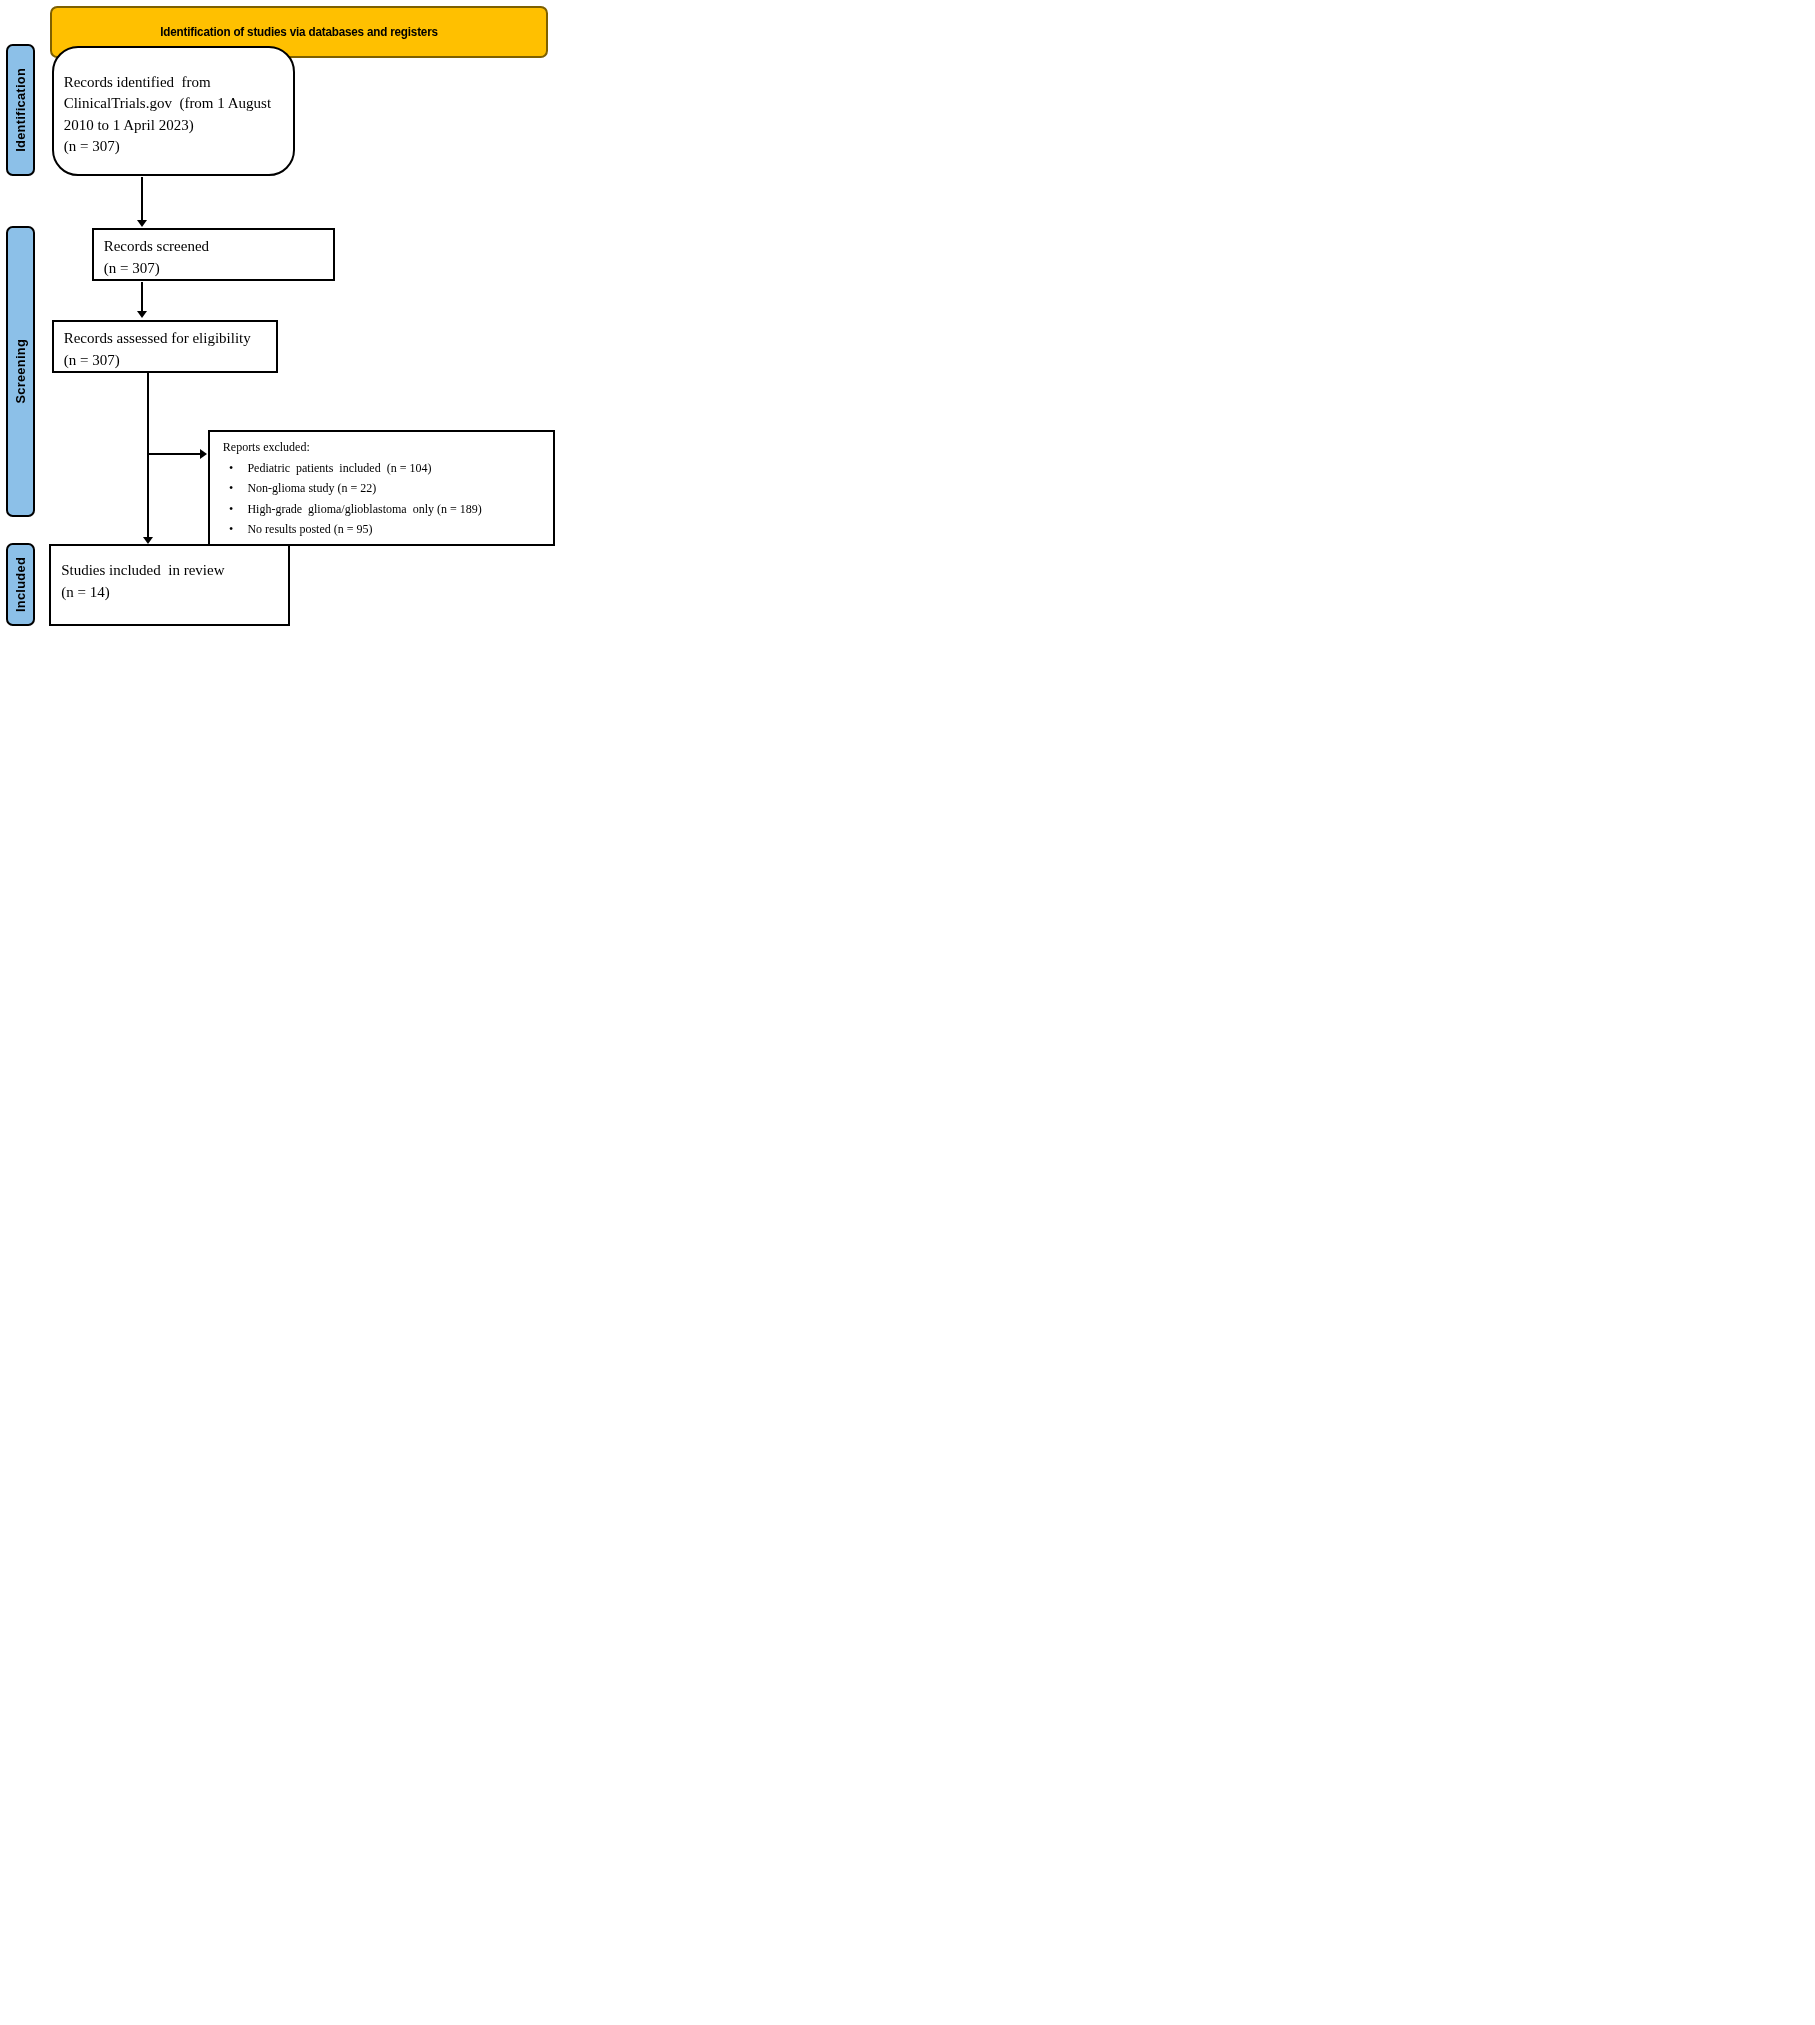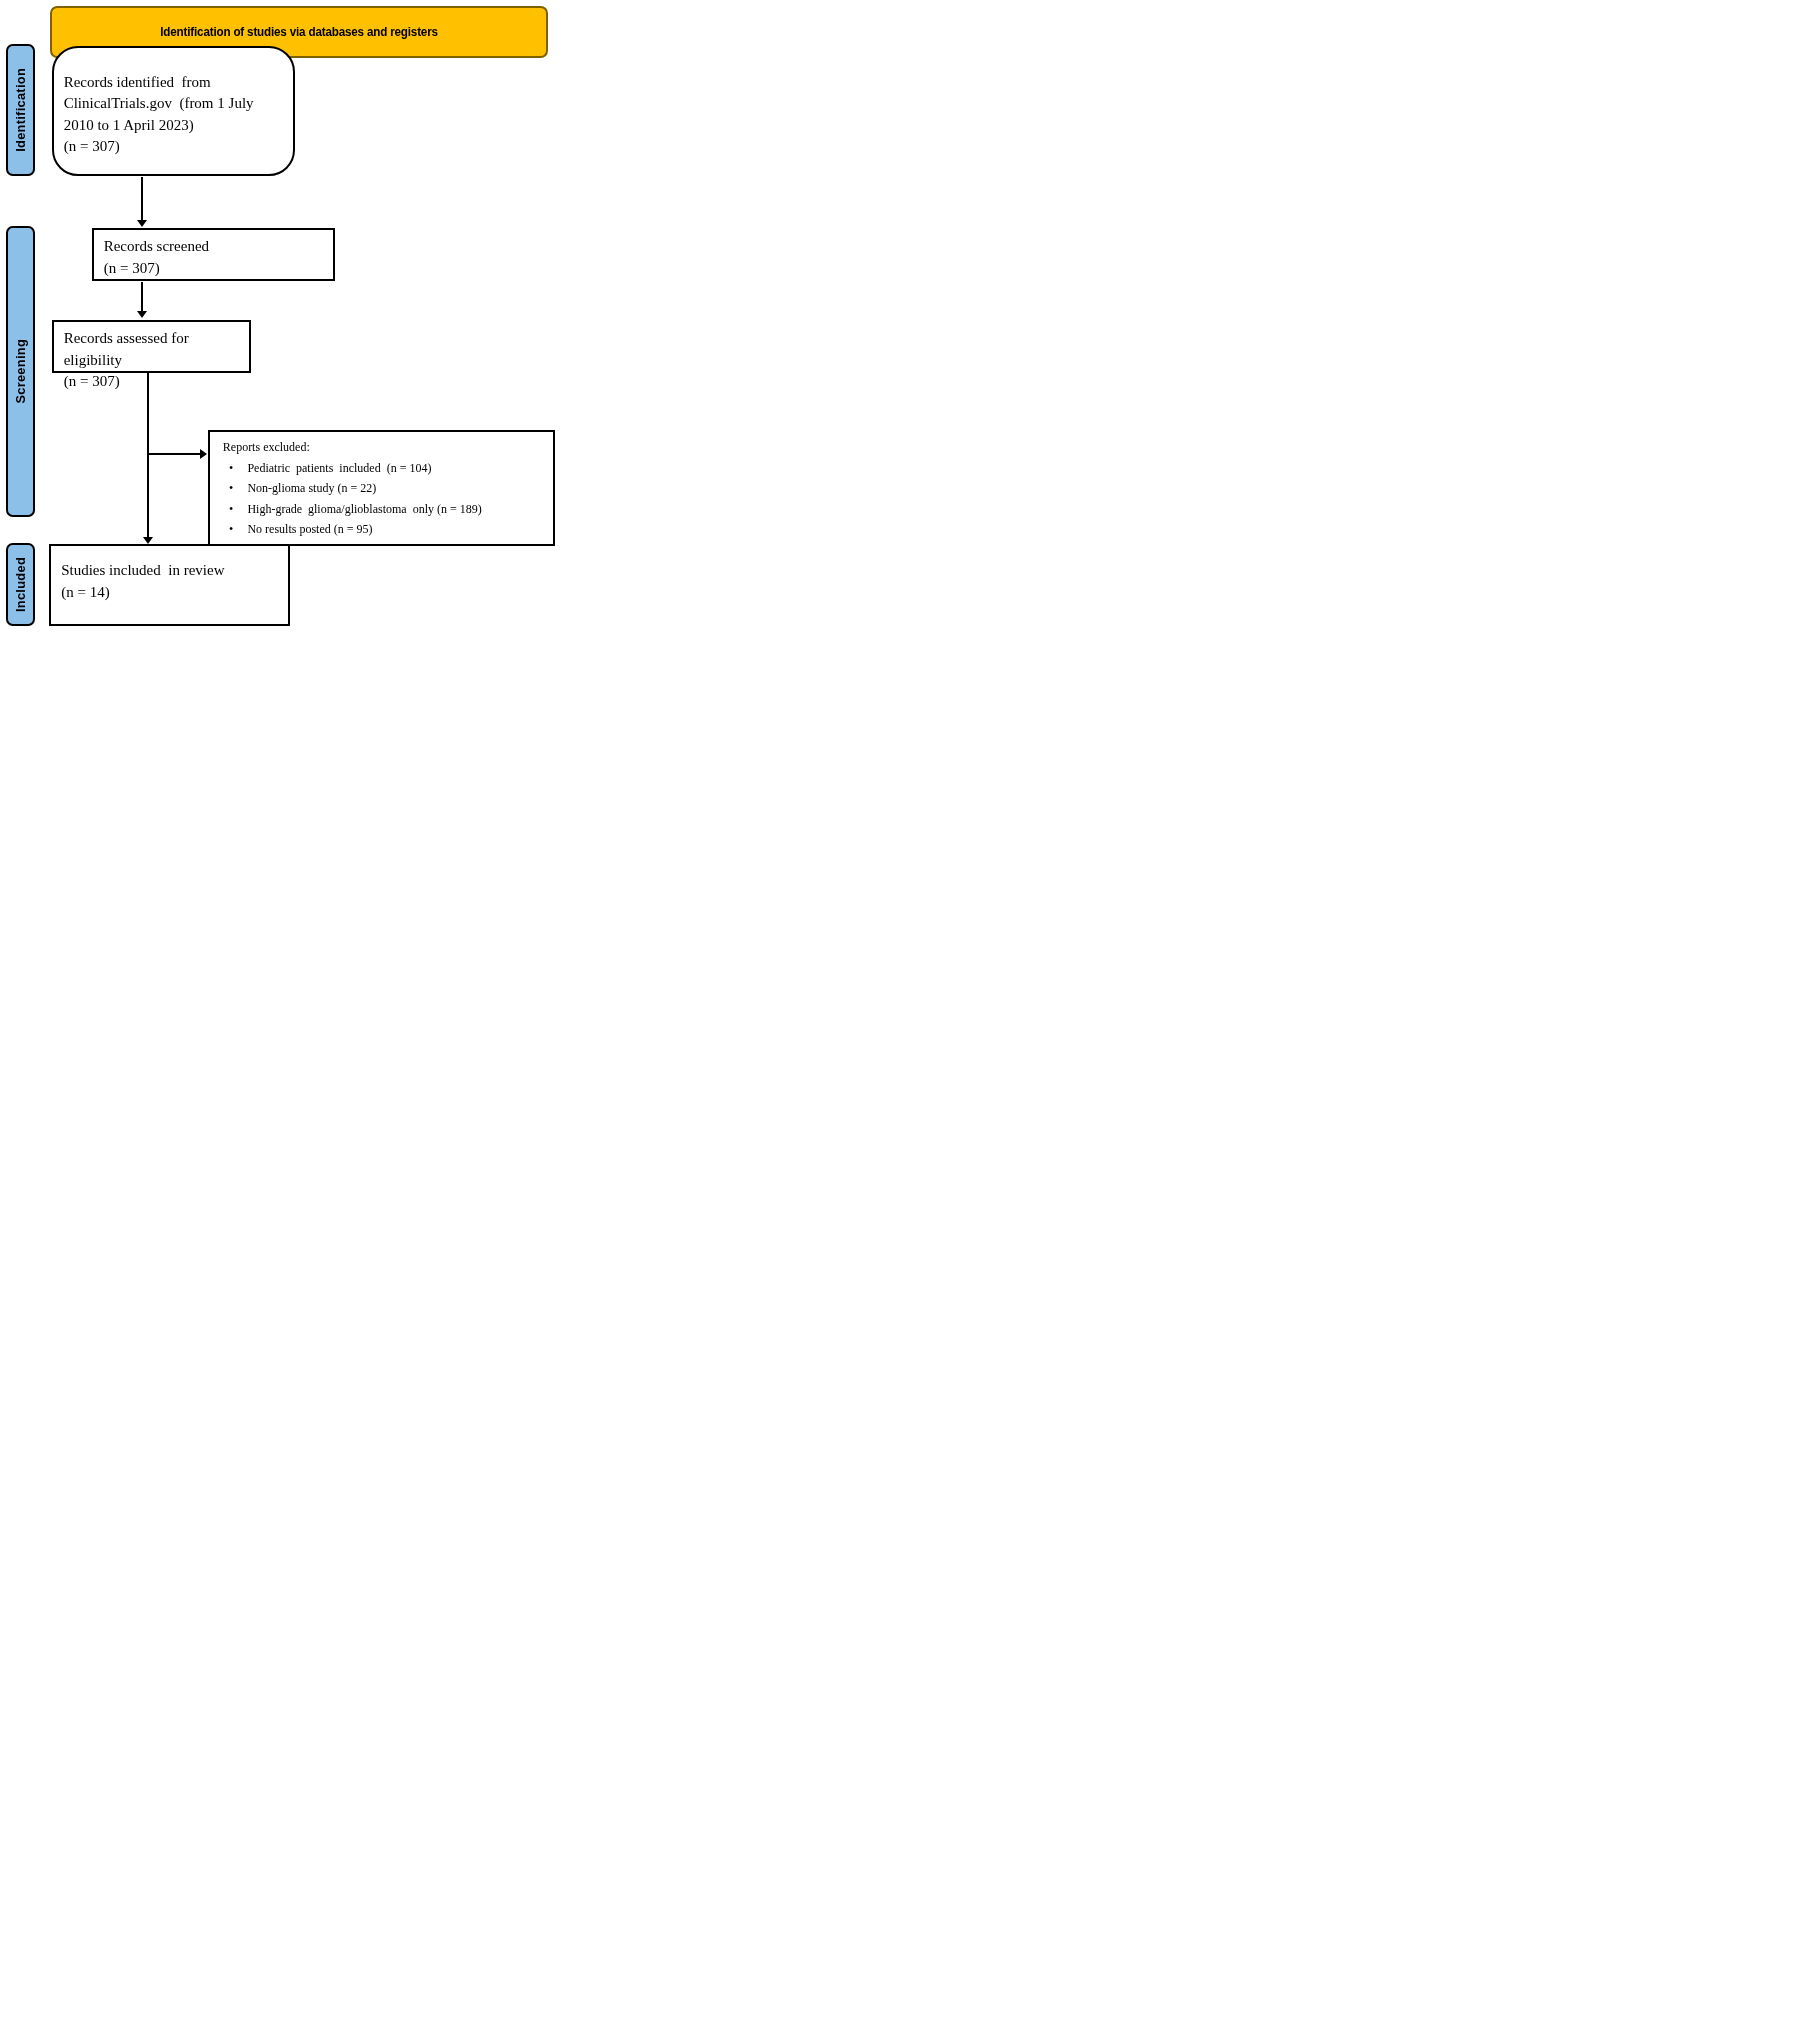--- a/index.html
+++ b/index.html
@@ -26,21 +26,21 @@
   .vtext{writing-mode:vertical-rl;transform:rotate(180deg);
          font-family:"Liberation Sans",sans-serif;font-weight:bold;
          font-size:12.8px;letter-spacing:0.3px;white-space:pre;}
 
   
   .node{position:absolute;background:#fff;border:2px solid var(--line-color,#000);
         font-size:15px;line-height:21.5px;}
   .nline{white-space:pre-wrap;}
   .box-identified{left:52px;top:46px;width:243px;height:130px;padding:23.6px 4.1px 0 9.7px;border-radius:26px;}
   .box-screened{left:60px;top:228px;width:243px;height:53px;padding:6.1px 4.1px 0 9.7px;margin-left:32px;}
-  .box-assessed{left:52px;top:320px;width:199px;height:53px;padding:6.1px 4.1px 0 9.7px;}
+  .box-assessed{left:52px;top:320px;width:226px;height:53px;padding:6.1px 4.1px 0 9.7px;}
   .box-excluded{left:208px;top:390px;width:347px;height:116px;padding:5.1px 3.1px 0 12.8px;
                 font-size:12px;line-height:20.5px;margin-top:40px;}
   .box-included{left:49px;top:544px;width:241px;height:82px;padding:14.3px 4.1px 0 10.2px;}
 
   .bullet-row{display:flex;}
   .bullet-marker{flex:0 0 24.6px;width:24.6px;padding-left:6.1px;white-space:pre;}
   .bullet-text{flex:1;white-space:pre-wrap;}
 
   
   .shaft-v{position:absolute;width:2px;background:var(--line-color,#000);}
@@ -74,21 +74,21 @@
   </div>
   <div class="stage stage-screening">
     <span class="vtext">Screening</span>
   </div>
   <div class="stage stage-included">
     <span class="vtext">Included</span>
   </div>
 
   <div class="node box-identified">
     <div class="nline">Records identified  from</div>
-    <div class="nline">ClinicalTrials.gov  (from 1 July</div>
+    <div class="nline">ClinicalTrials.gov  (from 1 August</div>
     <div class="nline">2010 to 1 April 2023)</div>
     <div class="nline">(n = 307)</div>
   </div>
 
   <div class="shaft-v a1-shaft"></div>
   <div class="head-down a1-head"></div>
 
   <div class="node box-screened">
     <div class="nline">Records screened</div>
     <div class="nline">(n = 307)</div>

